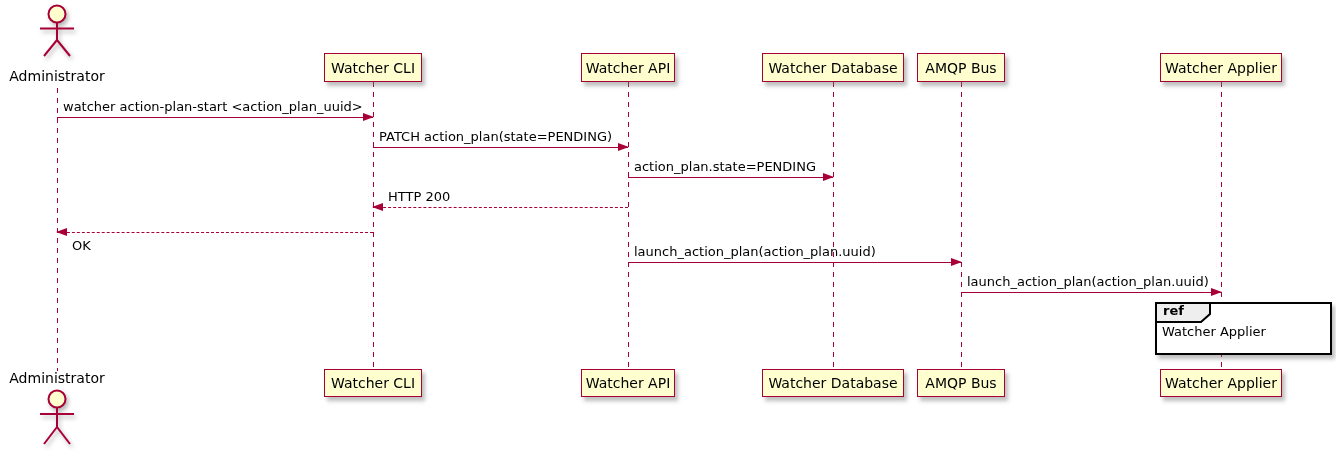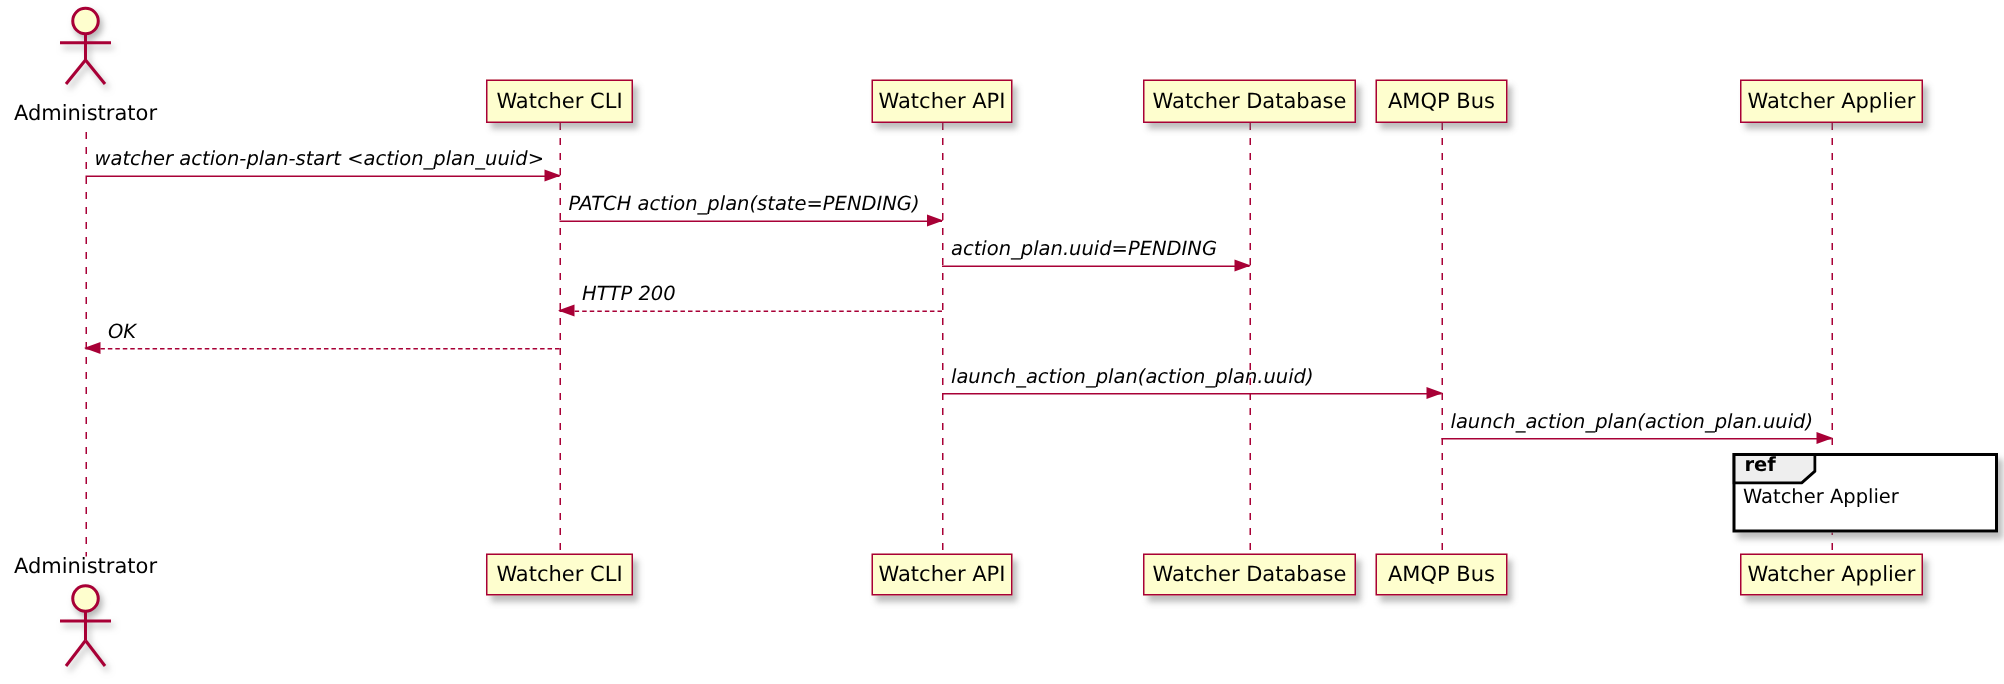--- a/index.html
+++ b/index.html
@@ -17,21 +17,21 @@
     font-size:14px;text-align:left;white-space:nowrap;
     display:flex;align-items:center;justify-content:center;box-sizing:border-box;
   }
   .msg{position:absolute;height:0;}
   .msg .line{position:absolute;left:0;right:0;top:0;}
   .msg .line.solid{border-top:1px solid #A80036;}
   .msg .line.dashed{border-top:1px dashed #A80036;}
   .msg .head{position:absolute;top:-4.5px;width:0;height:0;border-top:4.5px solid transparent;border-bottom:4.5px solid transparent;}
   .msg .head.right{right:-1px;border-left:11px solid #A80036;}
   .msg .head.left{left:-1px;border-right:11px solid #A80036;}
-  .msg .mlabel{position:absolute;top:-18px;font-size:13px;white-space:nowrap;font-style:italic;}
+  .msg .mlabel{position:absolute;top:-18px;font-size:13px;white-space:nowrap;}
   .actor{position:absolute;}
   .actor svg{filter:drop-shadow(2px 3px 2px rgba(110,110,110,0.5));}
   .actor-label{position:absolute;width:140px;text-align:center;font-size:14px;white-space:nowrap;}
   .refbox{
     position:absolute;left:1155px;top:302px;width:177px;height:53px;
     background:#FFFFFF;border:2px solid #000;box-sizing:border-box;
     box-shadow:3px 4px 4px rgba(110,110,110,0.45);
   }
   .ref-tab{position:absolute;left:-2px;top:-2px;width:56px;height:21px;text-align:center;}
   .ref-tab-label{
@@ -59,31 +59,31 @@
         <div class="mlabel" style="left: 6px;">watcher action-plan-start &lt;action_plan_uuid&gt;</div>
       </div>
       <div class="msg" style="left: 373px; top: 147px; width: 255px;">
         <div class="line solid"></div>
         <div class="head right"></div>
         <div class="mlabel" style="left: 6px;">PATCH action_plan(state=PENDING)</div>
       </div>
       <div class="msg" style="left: 628px; top: 177px; width: 205px;">
         <div class="line solid"></div>
         <div class="head right"></div>
-        <div class="mlabel" style="left: 6px;">action_plan.uuid=PENDING</div>
+        <div class="mlabel" style="left: 6px;">action_plan.state=PENDING</div>
       </div>
       <div class="msg" style="left: 373px; top: 207px; width: 255px;">
         <div class="line dashed"></div>
         <div class="head left"></div>
         <div class="mlabel" style="left: 15px; text-align: right;">HTTP 200</div>
       </div>
       <div class="msg" style="left: 57px; top: 232px; width: 316px;">
         <div class="line dashed"></div>
         <div class="head left"></div>
-        <div class="mlabel" style="left: 15px;">OK</div>
+        <div class="mlabel" style="left: 15px; margin-top: 24px;">OK</div>
       </div>
       <div class="msg" style="left: 628px; top: 262px; width: 333px;">
         <div class="line solid"></div>
         <div class="head right"></div>
         <div class="mlabel" style="left: 6px;">launch_action_plan(action_plan.uuid)</div>
       </div>
       <div class="msg" style="left: 961px; top: 292px; width: 260px;">
         <div class="line solid"></div>
         <div class="head right"></div>
         <div class="mlabel" style="left: 6px;">launch_action_plan(action_plan.uuid)</div>

